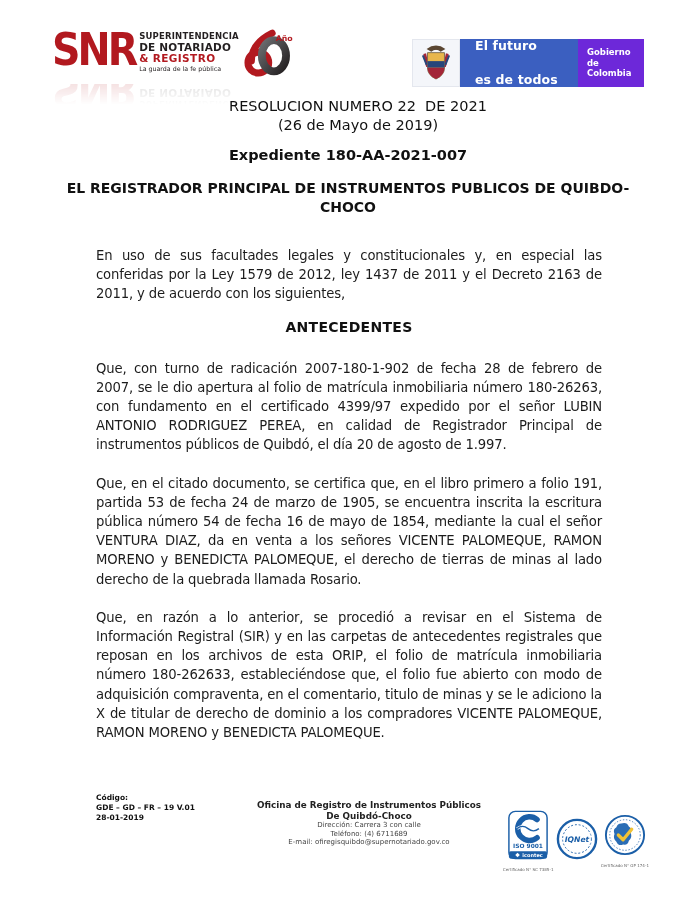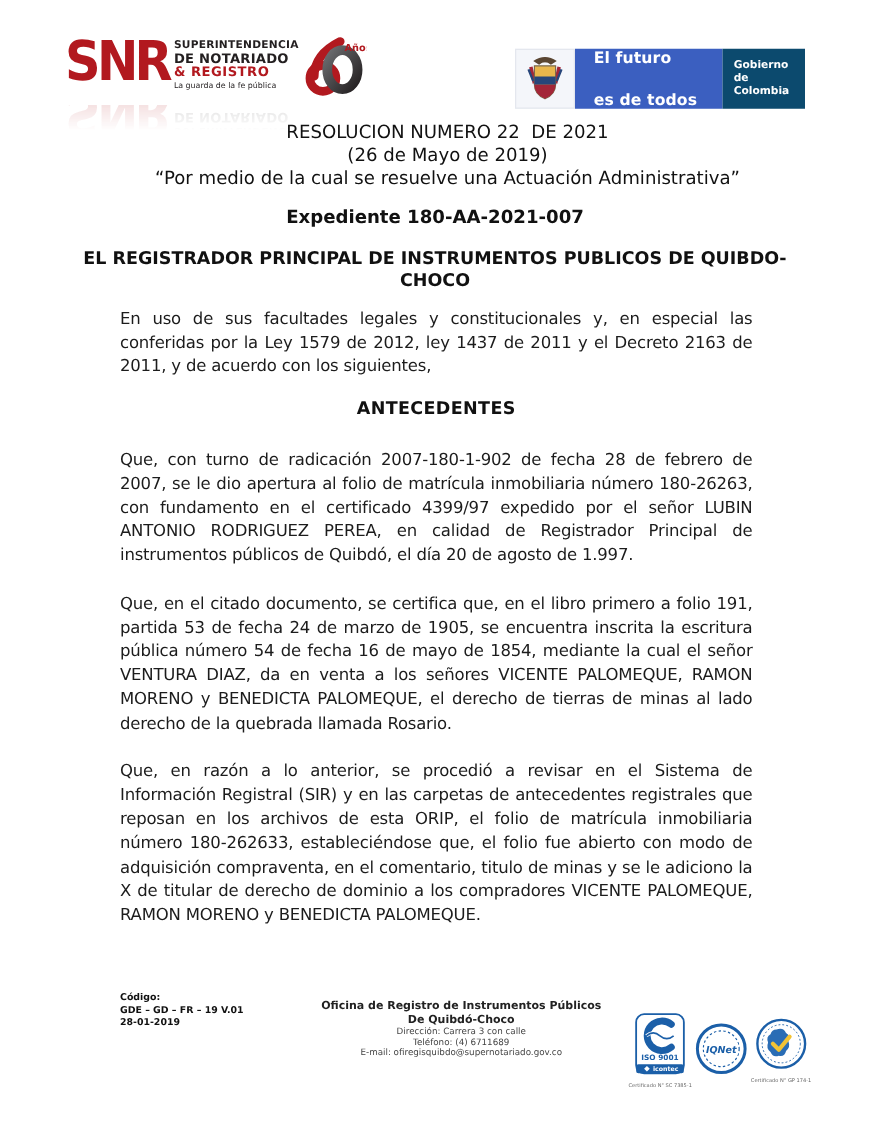--- a/index.html
+++ b/index.html
@@ -38,21 +38,21 @@
     width:48px; background:#f4f6fa; border:1px solid #e4e7ee;
     display:flex; align-items:center; justify-content:center;
   }
   .gov-slogan {
     width:118px; background:#3b5fc0; color:#ffffff;
     display:flex; flex-direction:column; justify-content:space-between;
     padding-left:15px; font-weight:bold; font-size:12.5px; line-height:14.5px;
     letter-spacing:.1px;
   }
   .gov-entity {
-    width:66px; background:#0c4a6e; color:#ffffff;
+    width:66px; background:#6d28d9; color:#ffffff;
     display:flex; flex-direction:column; justify-content:center;
     padding-left:9px; font-weight:bold; font-size:8.5px; line-height:10.5px;
   }
 
   
   .title-block { position:absolute; top:97px; left:0; right:0; text-align:center; }
   .t-line { font-size:14.5px; font-weight:normal; line-height:18.5px; color:#111; white-space:pre-wrap;padding-left:20px; }
   .expediente { font-size:14.5px; font-weight:bold; color:#111; margin-top:13px; }
   .authority { font-size:14px; font-weight:bold; color:#111; margin-top:16px; line-height:18.5px; padding:0 50px; }
 
@@ -140,21 +140,20 @@
       <div class="gov-entity">
         <span>Gobierno</span>
         <span>de Colombia</span>
       </div>
     </div>
   </div>
 
   <div class="title-block">
     <div class="t-line">RESOLUCION NUMERO 22  DE 2021</div>
     <div class="t-line">(26 de Mayo de 2019)</div>
-    <div class="t-line">“Por medio de la cual se resuelve una Actuación Administrativa”</div>
     <div class="expediente">Expediente 180-AA-2021-007</div>
     <div class="authority">EL REGISTRADOR PRINCIPAL DE INSTRUMENTOS PUBLICOS DE QUIBDO-CHOCO</div>
   </div>
 
   <div class="content">
     <div class="para">En uso de sus facultades legales y constitucionales y, en especial las conferidas por la Ley 1579 de 2012, ley 1437 de 2011 y el Decreto 2163 de 2011, y de acuerdo con los siguientes,</div>
     <div class="section-heading">ANTECEDENTES</div>
     <div class="para">Que, con turno de radicación 2007-180-1-902 de fecha 28 de febrero de 2007, se le dio apertura al folio de matrícula inmobiliaria número 180-26263, con fundamento en el certificado 4399/97 expedido por el señor LUBIN ANTONIO RODRIGUEZ PEREA, en calidad de Registrador Principal de instrumentos públicos de Quibdó, el día 20 de agosto de 1.997.</div>
     <div class="para">Que, en el citado documento, se certifica que, en el libro primero a folio 191, partida 53 de fecha 24 de marzo de 1905, se encuentra inscrita la escritura pública número 54 de fecha 16 de mayo de 1854, mediante la cual el señor VENTURA DIAZ, da en venta a los señores VICENTE PALOMEQUE, RAMON MORENO y BENEDICTA PALOMEQUE, el derecho de tierras de minas al lado derecho de la quebrada llamada Rosario.</div>
     <div class="para">Que, en razón a lo anterior, se procedió a revisar en el Sistema de Información Registral (SIR) y en las carpetas de antecedentes registrales que reposan en los archivos de esta ORIP, el folio de matrícula inmobiliaria número 180-262633, estableciéndose que, el folio fue abierto con modo de adquisición compraventa, en el comentario, titulo de minas y se le adiciono la X de titular de derecho de dominio a los compradores VICENTE PALOMEQUE, RAMON MORENO y BENEDICTA PALOMEQUE.</div>

